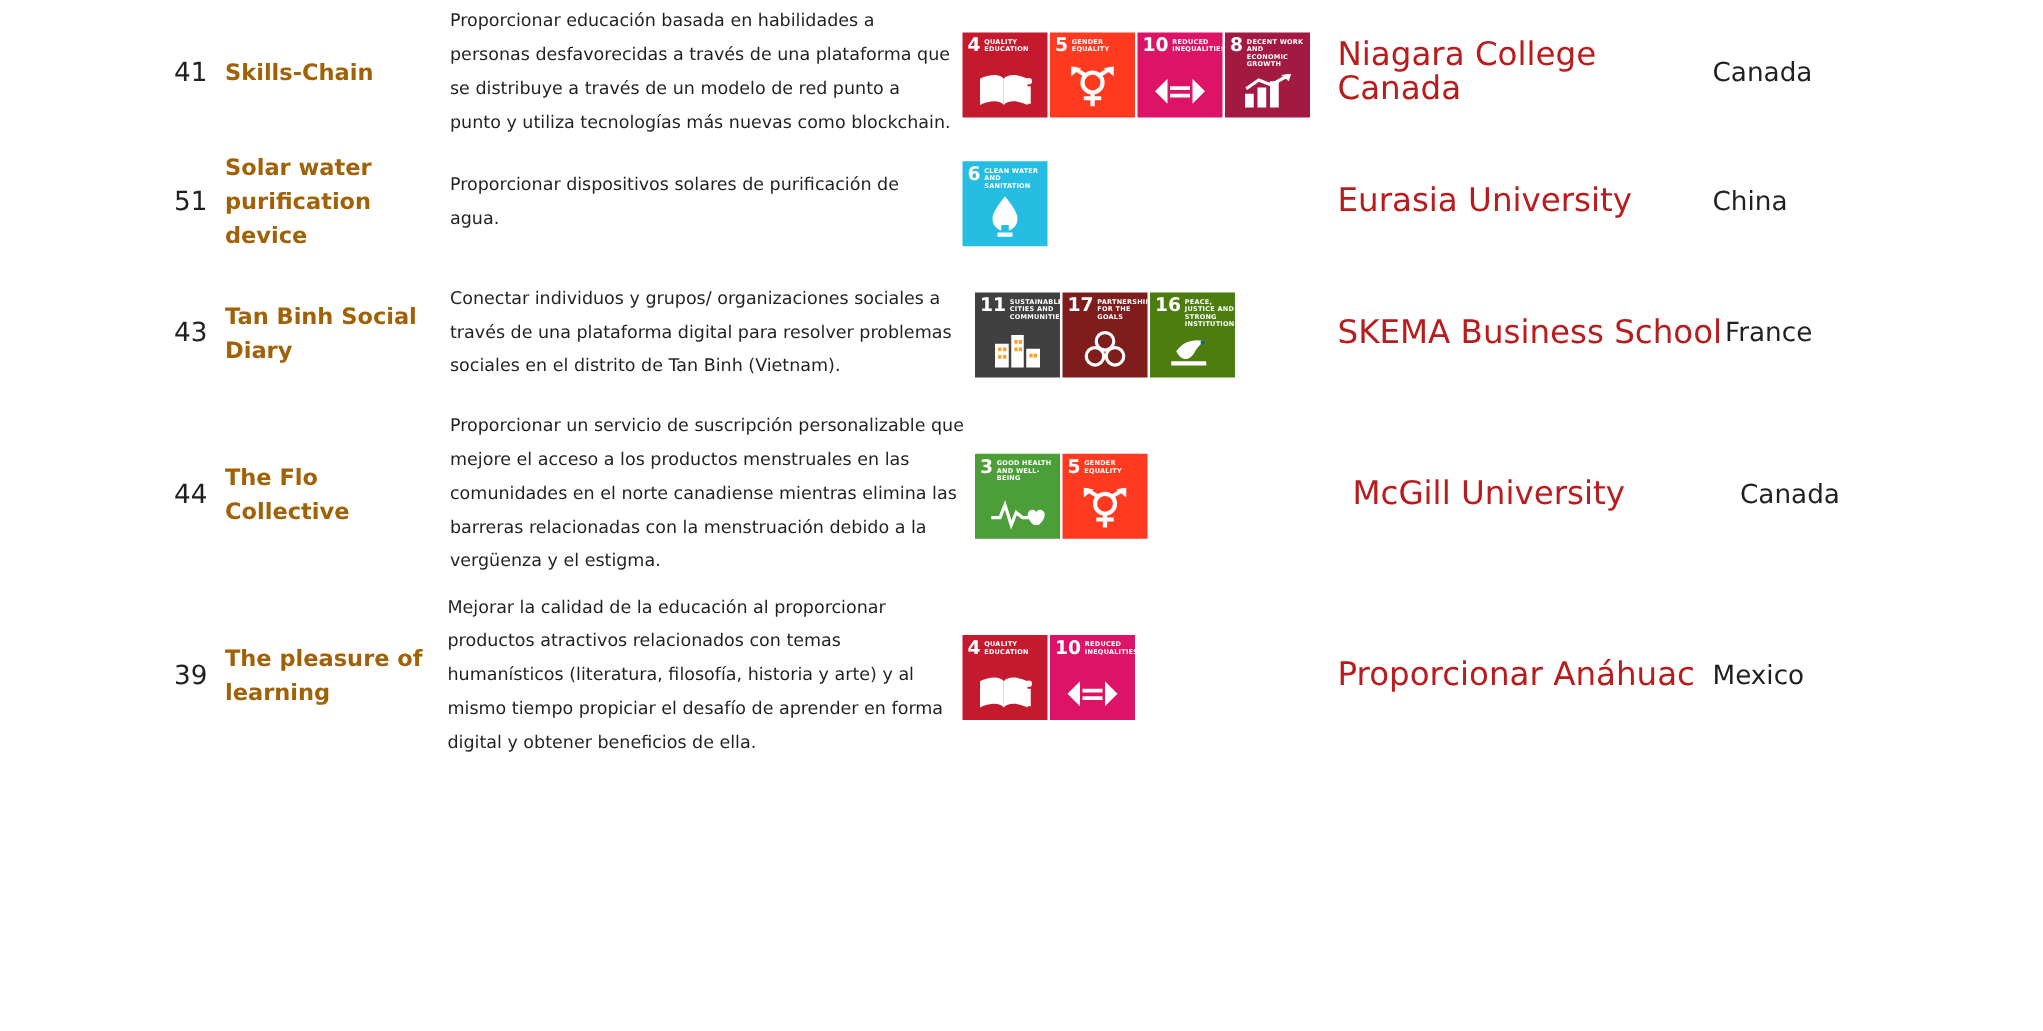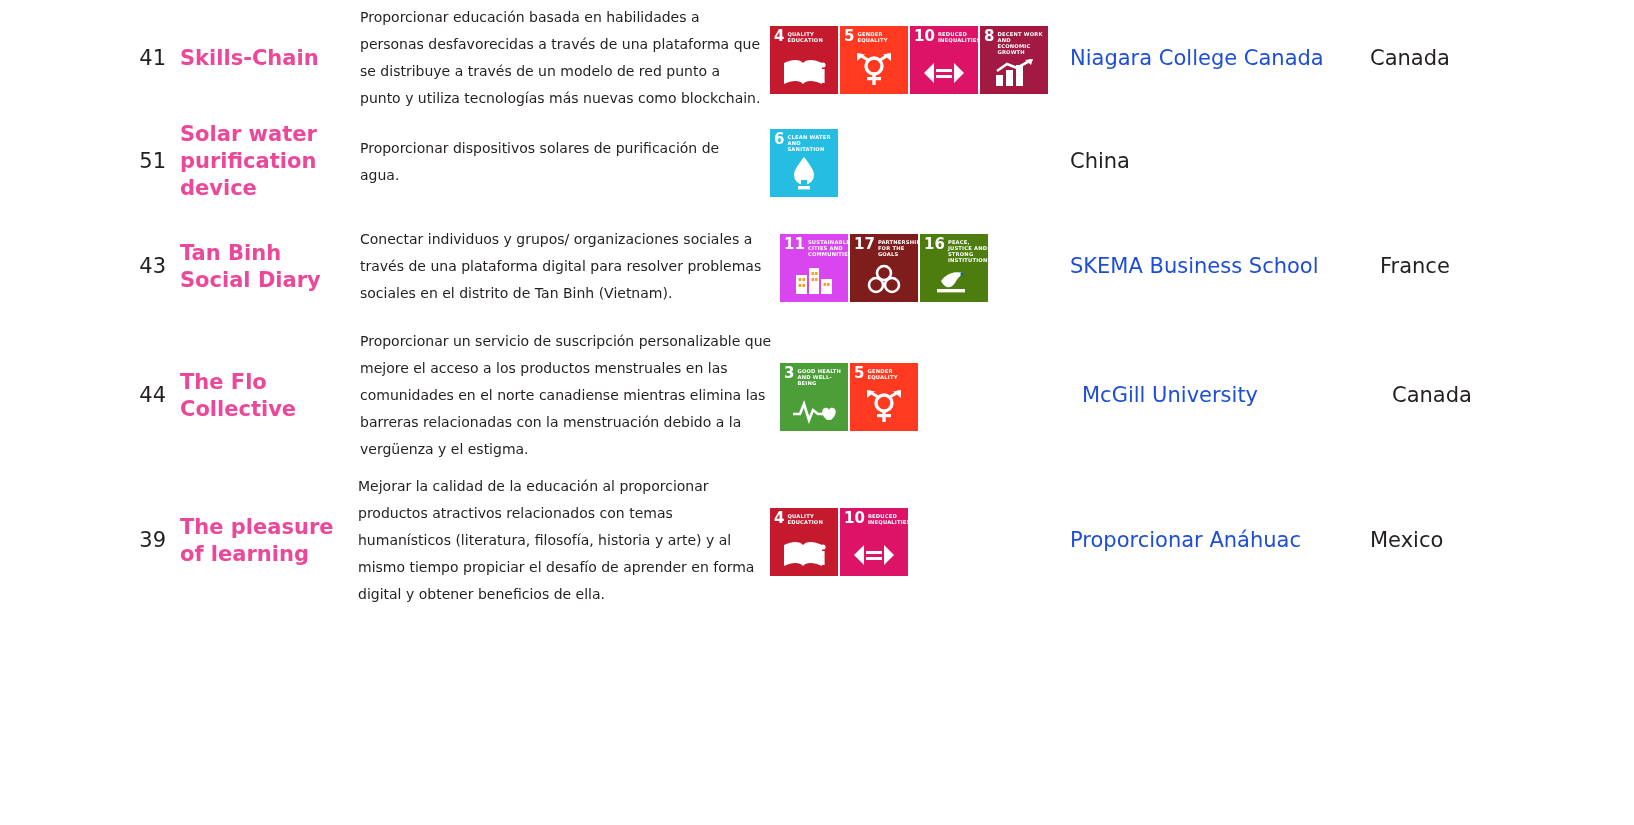--- a/index.html
+++ b/index.html
@@ -29,45 +29,45 @@
     text-align: right;
     padding-right: 14px;
     box-sizing: border-box;
     font-size: 21px;
     line-height: 27px;
     color: #231f20;
   }
   .col-name {
     width: 180px;
     box-sizing: border-box;
-    font-size: 21px;
+    font-size: 18px;
     line-height: 27px;
     font-weight: bold;
-    color: #ec4899;
+    color: #a16207;
     padding-right: 6px;
   }
   .col-desc {
     width: 410px;
     box-sizing: border-box;
     font-size: 14px;
     line-height: 27px;
     color: #231f20;
     padding-right: 8px;
   }
   .col-sdg {
     width: 300px;
     box-sizing: border-box;
     padding-top: 3px;
   }
   .col-inst {
     width: 300px;
     box-sizing: border-box;
-    font-size: 21px;
-    line-height: 27px;
-    color: #1d4ed8;
+    font-size: 26px;
+    line-height: 27px;
+    color: #b91c1c;
   }
   .col-country {
     width: 200px;
     box-sizing: border-box;
     font-size: 21px;
     line-height: 27px;
     color: #231f20;
   }
   .sdg-set {
     display: flex;
@@ -202,30 +202,31 @@
           <div class="sdg-icon">
             <svg width="36" height="34" viewBox="0 0 36 34">
                 <path d="M18 1 C12 9 8 14 8 19 a10 10 0 0 0 20 0 C28 14 24 9 18 1 Z" fill="#fff"></path>
                 <rect x="15" y="24" width="6" height="9" fill="#26bde2"></rect>
                 <rect x="12" y="30" width="12" height="3.4" fill="#fff"></rect>
               </svg>
           </div>
         </div>
       </div>
     </div>
+    <div class="col-inst">Eurasia University</div>
     <div class="col-country">China</div>
   </div>
 
   <div class="row" style="margin-top:24px;">
     <div class="col-num">43</div>
     <div class="col-name">Tan Binh Social Diary</div>
     <div class="col-desc" style="width:420px;">Conectar individuos y grupos/ organizaciones sociales a través de una plataforma digital para resolver problemas sociales en el distrito de Tan Binh (Vietnam).</div>
     <div class="col-sdg" style="width:290px;">
       <div class="sdg-set">
-        <div class="sdg" style="background:#d946ef">
+        <div class="sdg" style="background:#404040">
           <div class="sdg-head">
             <span class="sdg-num">11</span>
             <span class="sdg-title">SUSTAINABLE CITIES AND COMMUNITIES</span>
           </div>
           <div class="sdg-icon">
             <svg width="42" height="30" viewBox="0 0 42 30">
                 <rect x="3" y="10" width="11" height="19" fill="#fff"></rect>
                 <rect x="16" y="3" width="10" height="26" fill="#fff"></rect>
                 <rect x="28" y="14" width="11" height="15" fill="#fff"></rect>
                 <rect x="5.5" y="13" width="2.6" height="3" fill="#fd9d24"></rect>

